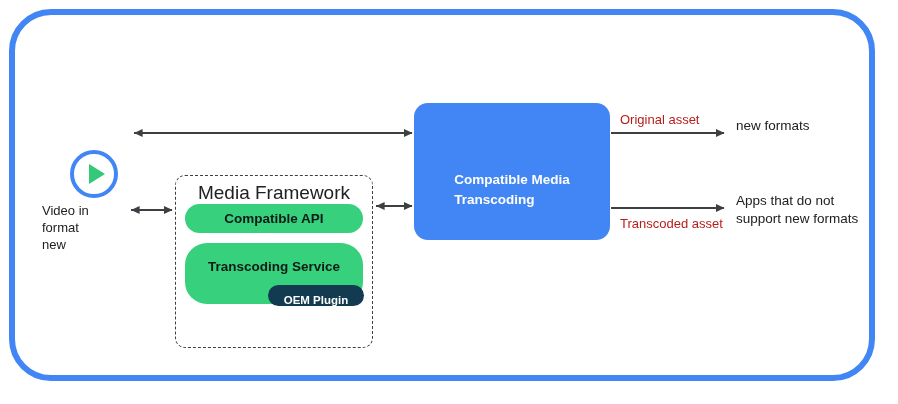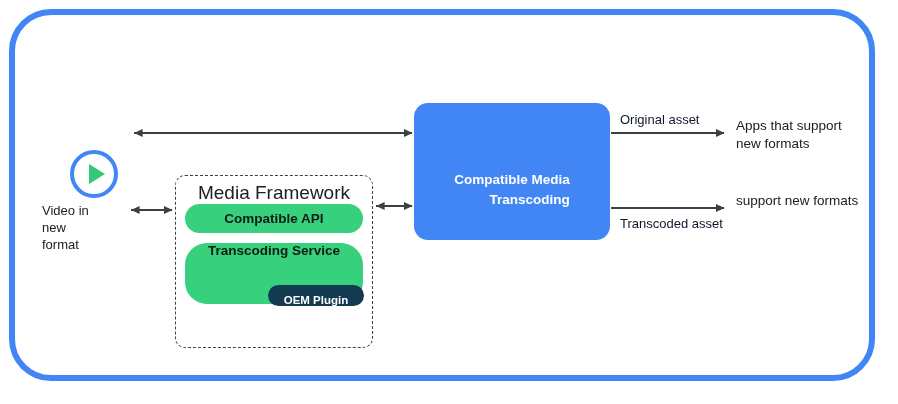--- a/index.html
+++ b/index.html
@@ -109,20 +109,21 @@
     font-weight: bold;
   }
   #layer-service {
     left: 185px;
     top: 243px;
     width: 178px;
     height: 61px;
     background: #37D17D;
     font-weight: bold;
     align-items: flex-start;
+    padding-top: 16px;
   }
   #oem-plugin {
     left: 268px;
     top: 285px;
     width: 96px;
     height: 21px;
     background: #123A50;
     border-radius: 11px;
     color: #ffffff;
     font-size: 11.5px;
@@ -153,31 +154,31 @@
     align-items: center;
     justify-content: center;
     padding: 0 8px;
     box-sizing: border-box;
   }
   #cmt-box .label {
     color: #ffffff;
     font-size: 13.5px;
     font-weight: bold;
     line-height: 20px;
-    text-align: right;
+    text-align: left;
     margin-top: 36px;
   }
 
   
   .arrow-svg { position: absolute; overflow: visible; }
 
   
   .asset-label {
     font-size: 13px;
-    color: #0f172a;
+    color: #b91c1c;
     white-space: nowrap;
   }
   #label-original { left: 620px; top: 112px; }
   #label-transcoded { left: 620px; top: 216px; }
 
   .apps-label {
     font-size: 13.5px;
     color: #202124;
     line-height: 18px;
     white-space: nowrap;
@@ -191,22 +192,22 @@
 <div id="stage">
 
   <div id="outer-frame" class="abs"></div>
 
   <div id="video-icon" class="abs">
     <div class="ring"></div>
     <div class="play"></div>
   </div>
   <div id="video-caption" class="abs">
     <div>Video in</div>
+    <div>format</div>
     <div>new</div>
-    <div>format</div>
   </div>
 
   <div id="media-framework" class="abs"></div>
   <div id="mf-title" class="abs">Media Framework</div>
 
   <div id="layer-api" class="layer">
     <span>Compatible API</span>
   </div>
 
   <div id="layer-service" class="layer">
@@ -243,21 +244,21 @@
 
     <line x1="611" y1="133" x2="724" y2="133" stroke="#3c4043" stroke-width="2" marker-end="url(#ah-end)"></line>
 
     <line x1="611" y1="208" x2="724" y2="208" stroke="#3c4043" stroke-width="2" marker-end="url(#ah-end)"></line>
   </svg>
 
   <div id="label-original" class="abs asset-label">Original asset</div>
   <div id="label-transcoded" class="abs asset-label">Transcoded asset</div>
 
   <div id="apps-support" class="abs apps-label">
-    <div>Apps that support</div>
     <div>new formats</div>
   </div>
 
   <div id="apps-nosupport" class="abs apps-label">
+    <div>Apps that do not</div>
     <div>support new formats</div>
   </div>
 
 </div>
 
 </body></html>

